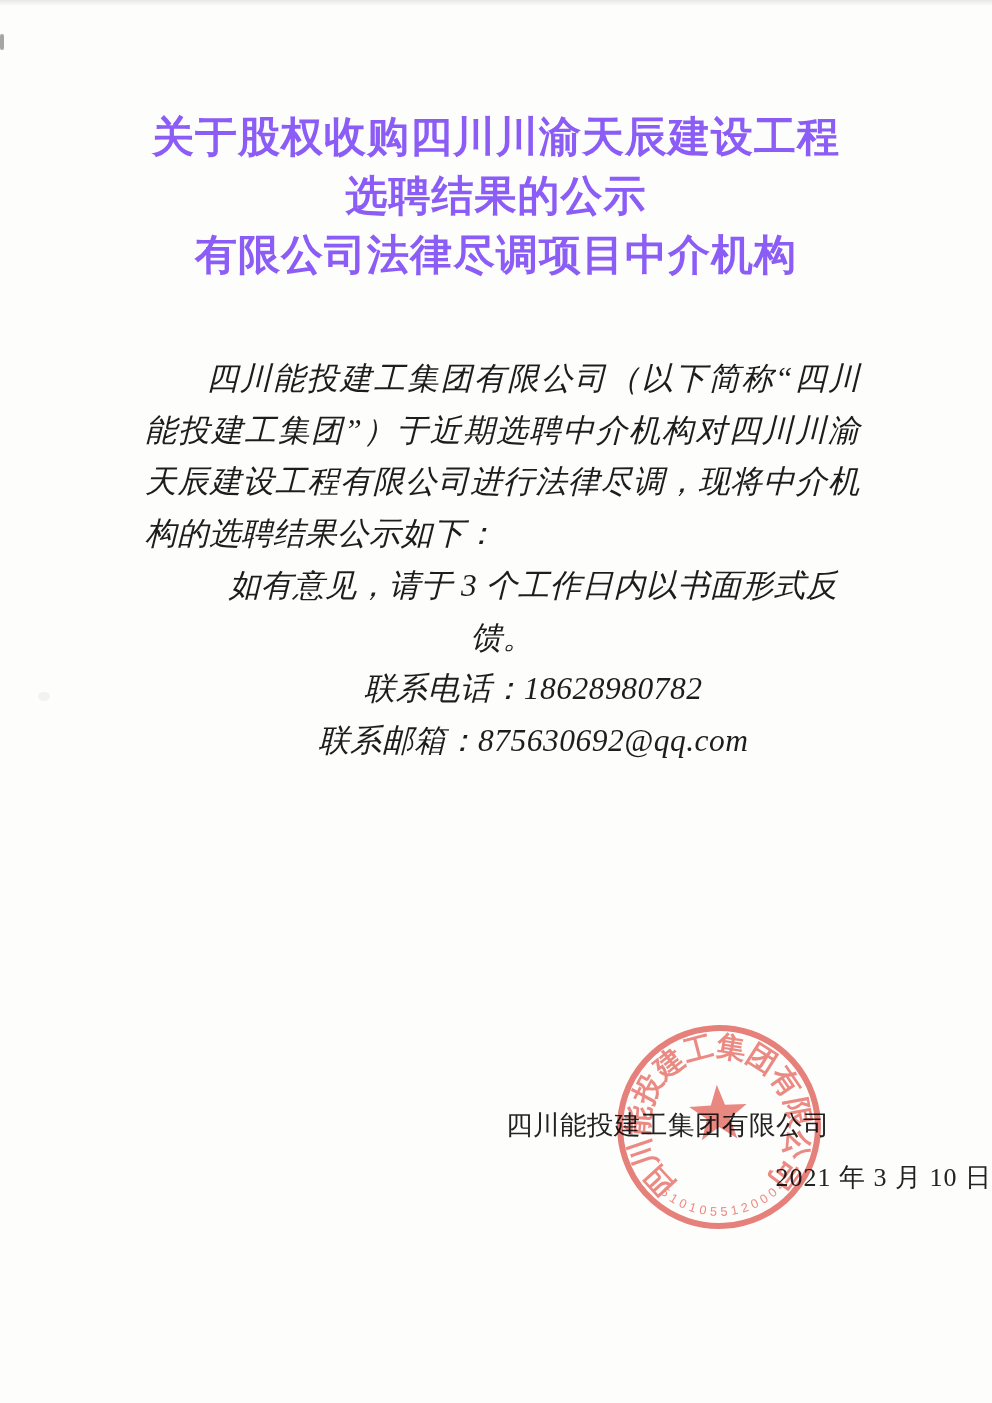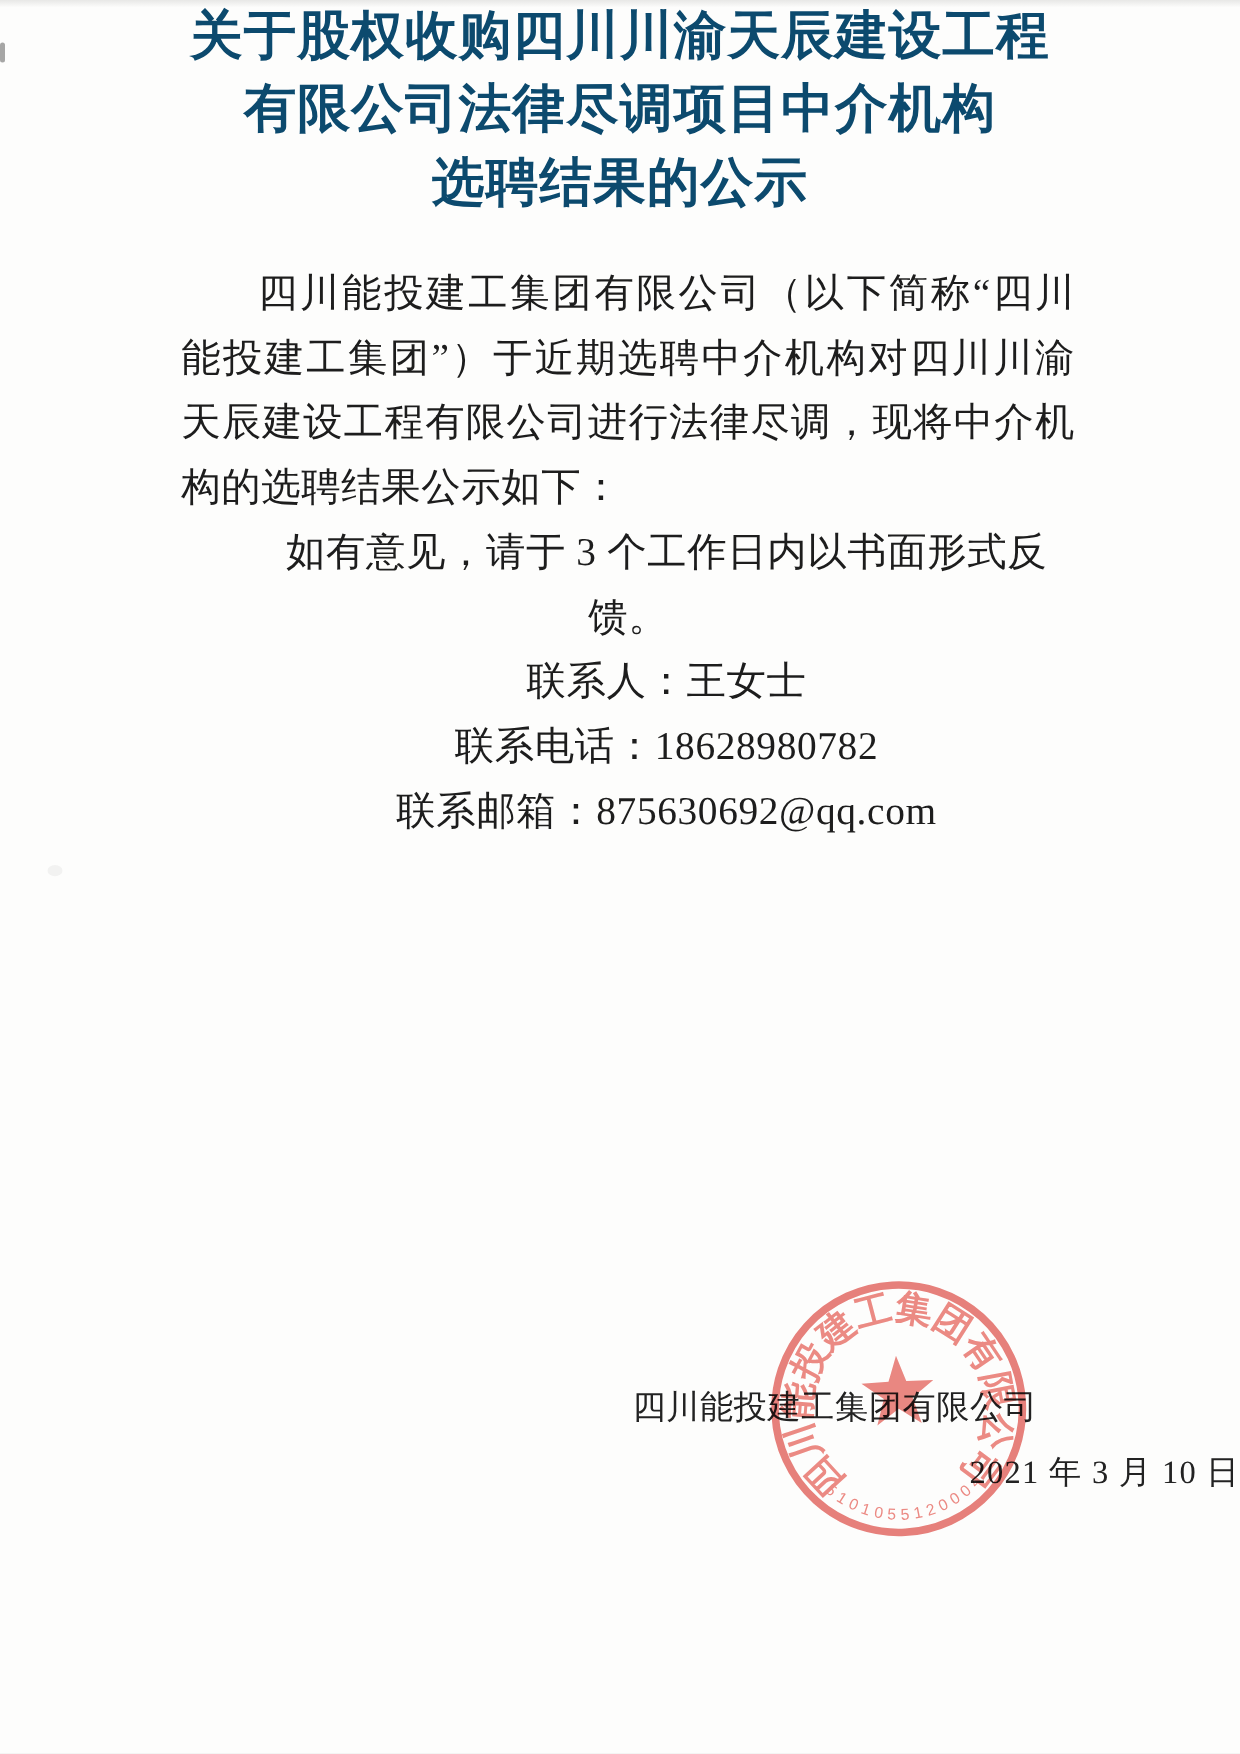--- a/index.html
+++ b/index.html
@@ -19,32 +19,34 @@
   }
   .artifact-tick{
     position:absolute;left:0;top:34px;width:4px;height:16px;
     background:rgba(60,60,60,.45);border-radius:2px;
   }
   .artifact-smudge{
     position:absolute;left:38px;top:692px;width:12px;height:9px;
     background:rgba(100,100,100,.07);border-radius:50%;
   }
   .title{
+    padding-top:108px;
     text-align:center;
     font-weight:bold;
     font-size:42px;
     line-height:59px;
     letter-spacing:1px;
-    color:#0c4a6e;
+    color:#8b5cf6;
   }
   .body{
-    margin:32px 132px 0 145px;
+    margin:68px 132px 0 145px;
     font-size:31.5px;
     line-height:51.7px;
     letter-spacing:.5px;
+    font-style:italic;
   }
   .para{margin:0;text-indent:1.95em;text-align:center;}
   .para.justify{text-align:justify;}
   .signature{
     position:absolute;left:0;right:0;top:1106px;
     text-align:right;
     color:#222;
   }
   .company{
     padding-right:162px;
@@ -81,28 +83,27 @@
 <body>
 
 <div class="page">
 
   <div class="artifact-top"></div>
   <div class="artifact-tick"></div>
   <div class="artifact-smudge"></div>
 
   <header class="title">
     <div class="title-line">关于股权收购四川川渝天辰建设工程</div>
+    <div class="title-line">选聘结果的公示</div>
     <div class="title-line">有限公司法律尽调项目中介机构</div>
-    <div class="title-line">选聘结果的公示</div>
   </header>
 
   <main class="body">
     <p class="para justify">四川能投建工集团有限公司（以下简称“四川能投建工集团”）于近期选聘中介机构对四川川渝天辰建设工程有限公司进行法律尽调，现将中介机构的选聘结果公示如下：</p>
     <p class="para">如有意见，请于 3 个工作日内以书面形式反馈。</p>
-    <p class="para">联系人：王女士</p>
     <p class="para">联系电话：18628980782</p>
     <p class="para">联系邮箱：875630692@qq.com</p>
   </main>
 
   <div class="signature">
     <div class="company">四川能投建工集团有限公司</div>
     <div class="date">2021 年 3 月 10 日</div>
   </div>
 
   <div class="seal">

